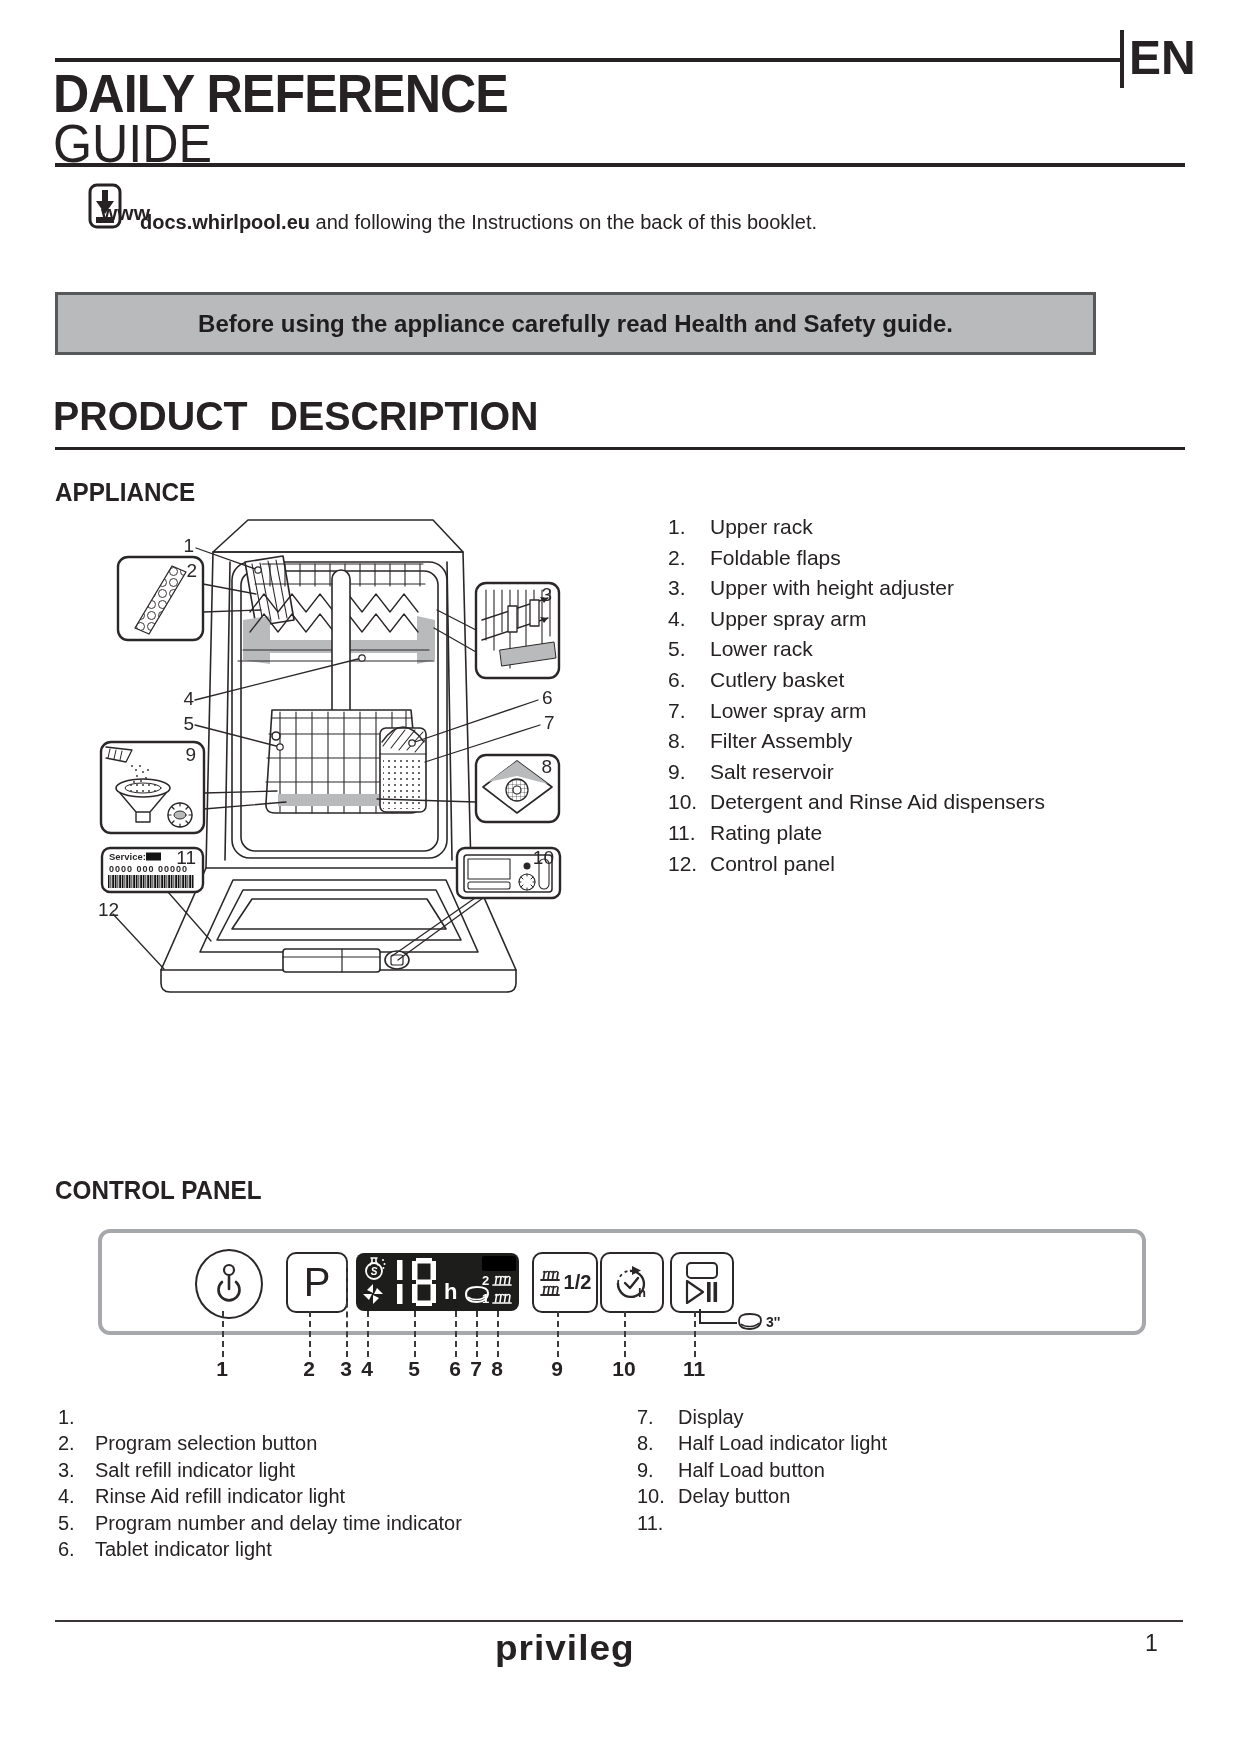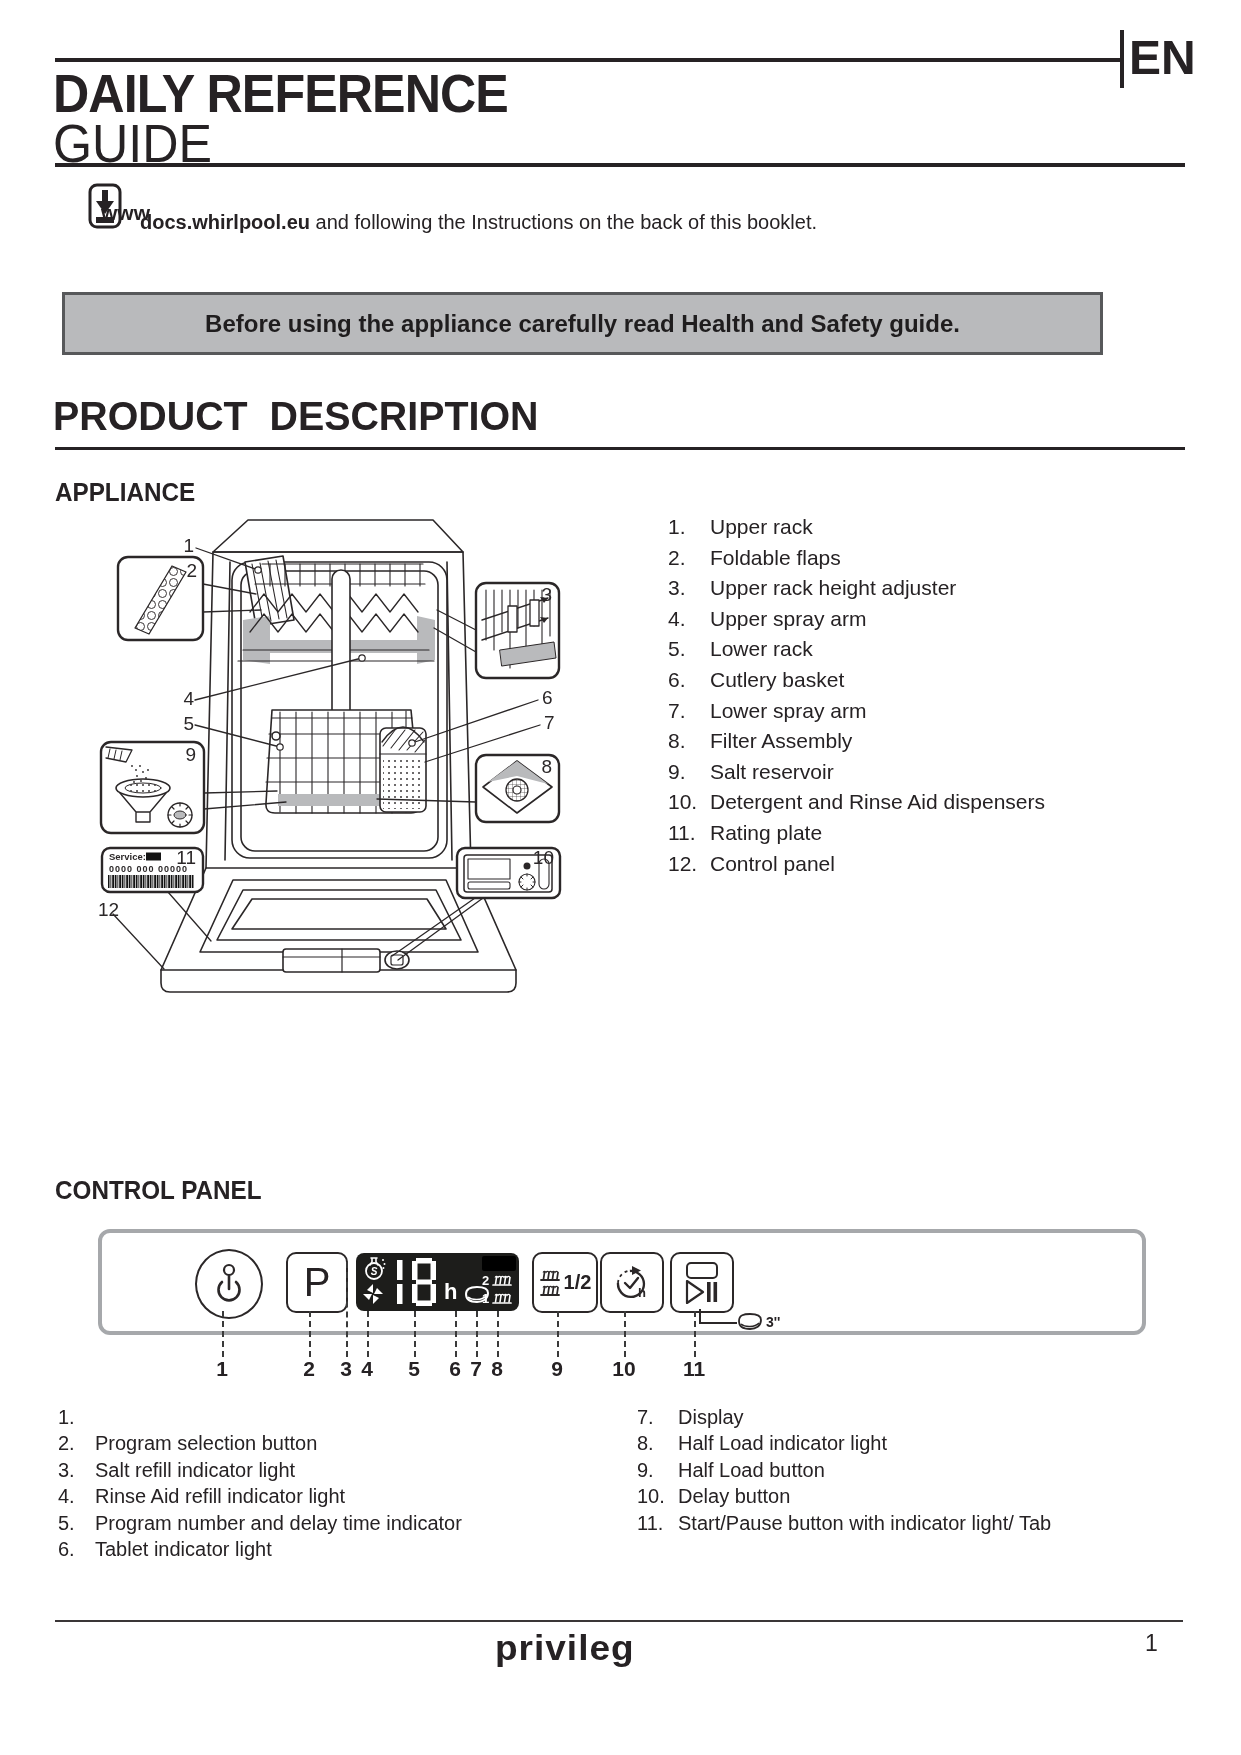--- a/index.html
+++ b/index.html
@@ -49,40 +49,40 @@
       <path d="M8,18 L26,18 L17,31 Z" fill="#262224"></path>
       <rect x="8" y="34" width="18" height="6" fill="#262224"></rect>
     </svg>
   </div>
   <div class="abs" style="left:101px;top:201px;font-size:21px;font-weight:bold;">www</div>
   <div class="abs para" style="left:140px;top:188px;width:900px">
     <br>
     <b>docs.whirlpool.eu</b><span> and following the Instructions on the back of this booklet.</span>
   </div>
 
-  <div class="abs banner" style="left:62px;top:292px;width:1035px;height:57px">
+  <div class="abs banner" style="left:55px;top:292px;width:1035px;height:57px">
     <span>Before using the appliance carefully read Health and Safety guide.</span>
   </div>
 
   <div class="abs h1" style="left:53px;top:396px">PRODUCT  DESCRIPTION</div>
   <div class="abs rule" style="left:55px;top:447px;width:1130px;height:2.5px"></div>
   <div class="abs h2" style="left:55px;top:480px">APPLIANCE</div>
 
   <div class="abs numlist" style="left:668px;top:512px;width:470px">
     <div class="row">
         <span class="n">1.</span>
         <span>Upper rack</span>
       </div>
     <div class="row">
         <span class="n">2.</span>
         <span>Foldable flaps</span>
       </div>
     <div class="row">
         <span class="n">3.</span>
-        <span>Upper rack height adjuster</span>
+        <span>Upper with height adjuster</span>
       </div>
     <div class="row">
         <span class="n">4.</span>
         <span>Upper spray arm</span>
       </div>
     <div class="row">
         <span class="n">5.</span>
         <span>Lower rack</span>
       </div>
     <div class="row">
@@ -452,21 +452,20 @@
     <div class="row">
         <span class="n" style="width:41px">9.</span>
         <span>Half Load button</span>
       </div>
     <div class="row">
         <span class="n" style="width:41px">10.</span>
         <span>Delay button</span>
       </div>
     <div class="row">
         <span class="n" style="width:41px">11.</span>
-        <span>Start/Pause button with indicator light/ Tab</span>
       </div>
   </div>
 
   <div class="abs" style="left:55px;top:1620px;width:1128px;height:2px;background:#3a3637"></div>
   <div class="abs logo" style="left:495px;top:1628px">privileg</div>
   <div class="abs" style="left:1145px;top:1630px;font-size:23px">1</div>
 
 </div>
 
 </body></html>

